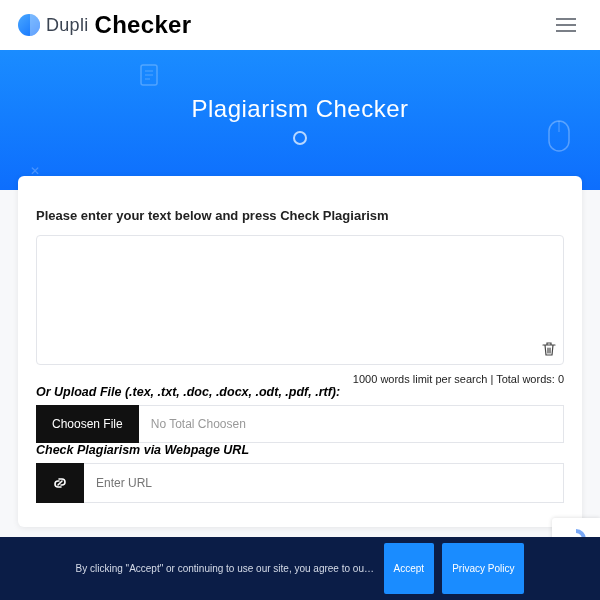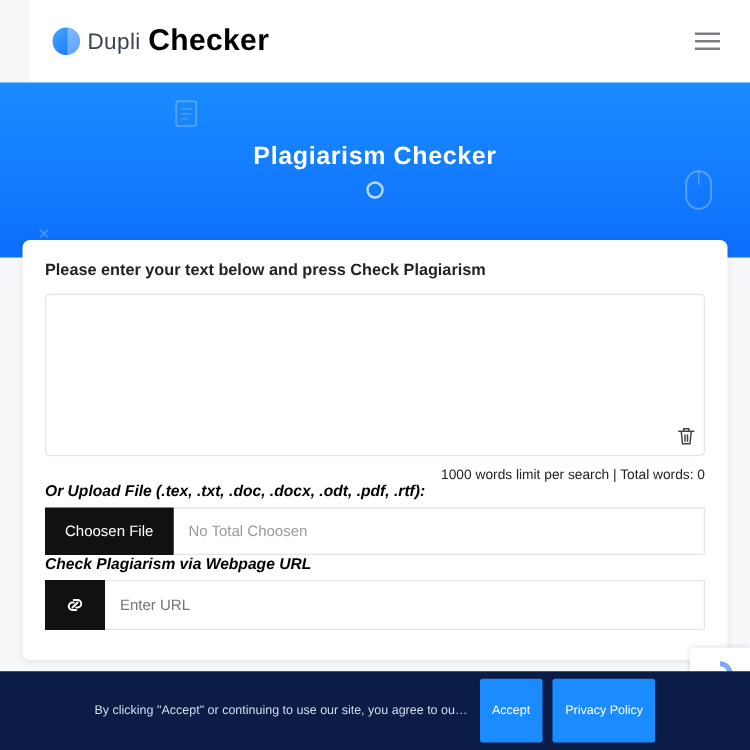--- a/index.html
+++ b/index.html
@@ -1,32 +1,32 @@
 <!DOCTYPE html>
 <html><head>
 <meta charset="utf-8">
 <style>
 * { box-sizing: border-box; margin: 0; padding: 0; }
 body { font-family: -apple-system, 'Segoe UI', Arial, sans-serif; background: #f7f8fa; width: 600px; height: 600px; overflow: hidden; position: relative; }
-.header { display: flex; align-items: center; justify-content: space-between; padding: 10px 18px; background: #fff; height: 66px; margin-left: 24px; }
+.header { display: flex; align-items: center; justify-content: space-between; padding: 10px 18px; background: #fff; height: 50px; }
 .logo { display: flex; align-items: center; gap: 6px; }
 .logo-mark { width: 22px; height: 22px; border-radius: 50%; background: linear-gradient(135deg,#4aa8ff 0%,#0d6efd 100%); position: relative; overflow: hidden; }
 .logo-mark::after { content:""; position:absolute; left:12px; top:0; width:10px; height:22px; background:#fff; border-radius:0 11px 11px 0; opacity:.35; }
 .logo-text1 { font-size: 18px; color: #3b4452; font-weight: 300; letter-spacing:.3px;}
 .logo-text2 { font-size: 24px; color: #000000; font-weight: 700; letter-spacing:.3px;}
 .hamburger { display:flex; flex-direction:column; gap:4px; cursor:pointer; padding:6px;}
 .hamburger span { display:block; width:20px; height:2px; background:#7a7f87; }
 .hero { background: linear-gradient(180deg,#1a8cff 0%,#0d6efd 100%); height:140px; display:flex; flex-direction:column; align-items:center; justify-content:center; color:#fff; position:relative; }
-.hero h1 { font-size: 20px; font-weight: 700; letter-spacing:.5px; }
+.hero h1 { font-size: 24px; font-weight: 400; letter-spacing:.5px; }
 .hero .ring { margin-top:8px; width:14px; height:14px; border:2px solid rgba(255,255,255,.7); border-radius:50%; }
 .hero-deco { position:absolute; color:rgba(255,255,255,.25); }
 .deco-x { left:30px; bottom:12px; font-size:12px; }
 .deco-doc { left:140px; top:14px; }
 .deco-mouse { right:30px; top:70px; }
-.card { background:#fff; margin:-14px 18px 0 18px; border-radius:6px; box-shadow:0 1px 6px rgba(0,0,0,.08); padding:16px 18px 24px 18px; position:relative; }
+.card { background:#fff; margin:-14px 18px 0 18px; border-radius:6px; box-shadow:0 1px 6px rgba(0,0,0,.08); padding:32px 18px 24px 18px; position:relative; }
 .prompt { font-size:13px; font-weight:600; color:#222; margin-bottom:12px; }
 .ta-wrap { position:relative; }
 textarea { width:100%; height:130px; border:1px solid #e3e5ea; border-radius:4px; resize:none; padding:10px; font-size:13px; font-family:inherit; }
 .trash { position:absolute; right:8px; bottom:8px; color:#555; cursor:pointer; }
 .counter { text-align:right; font-size:11px; color:#222; margin-top:4px; }
 .subhead { font-size:12.5px; font-weight:600; margin-bottom:6px;font-style:italic; }
 .row { display:flex; }
 .btn { background:#111; color:#fff; border:none; font-size:12px; padding:12px 16px; cursor:pointer; display:flex; align-items:center; justify-content:center; }
 .fileval { flex:1; border:1px solid #e3e5ea; border-left:none; padding:10px 12px; font-size:12px; color:#999; display:flex; align-items:center; }
 .urlinp { flex:1; border:1px solid #e3e5ea; border-left:none; padding:10px 12px; font-size:12px; }

